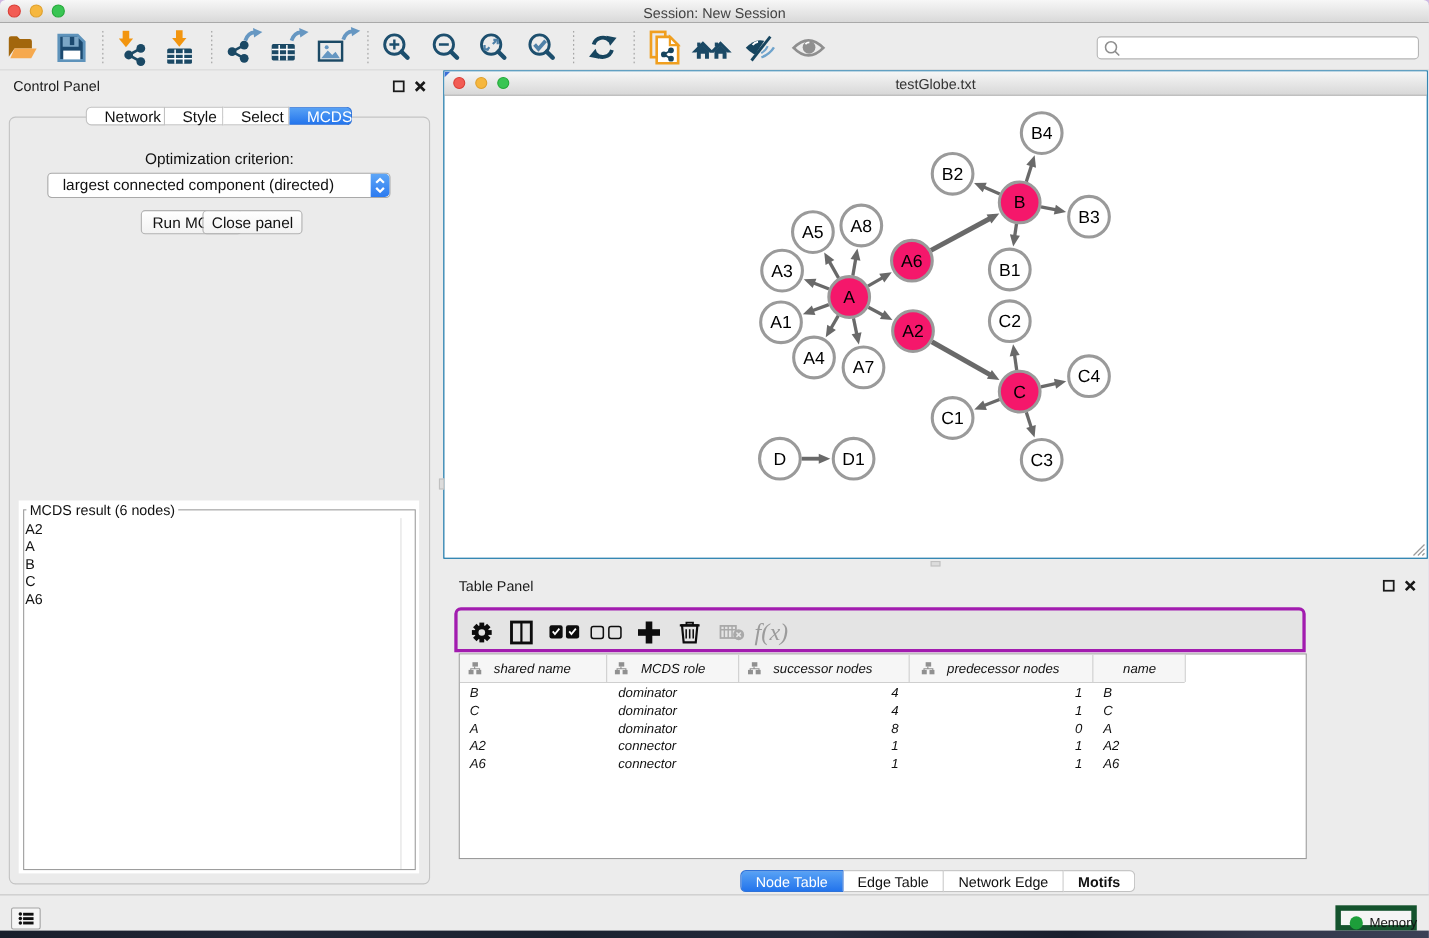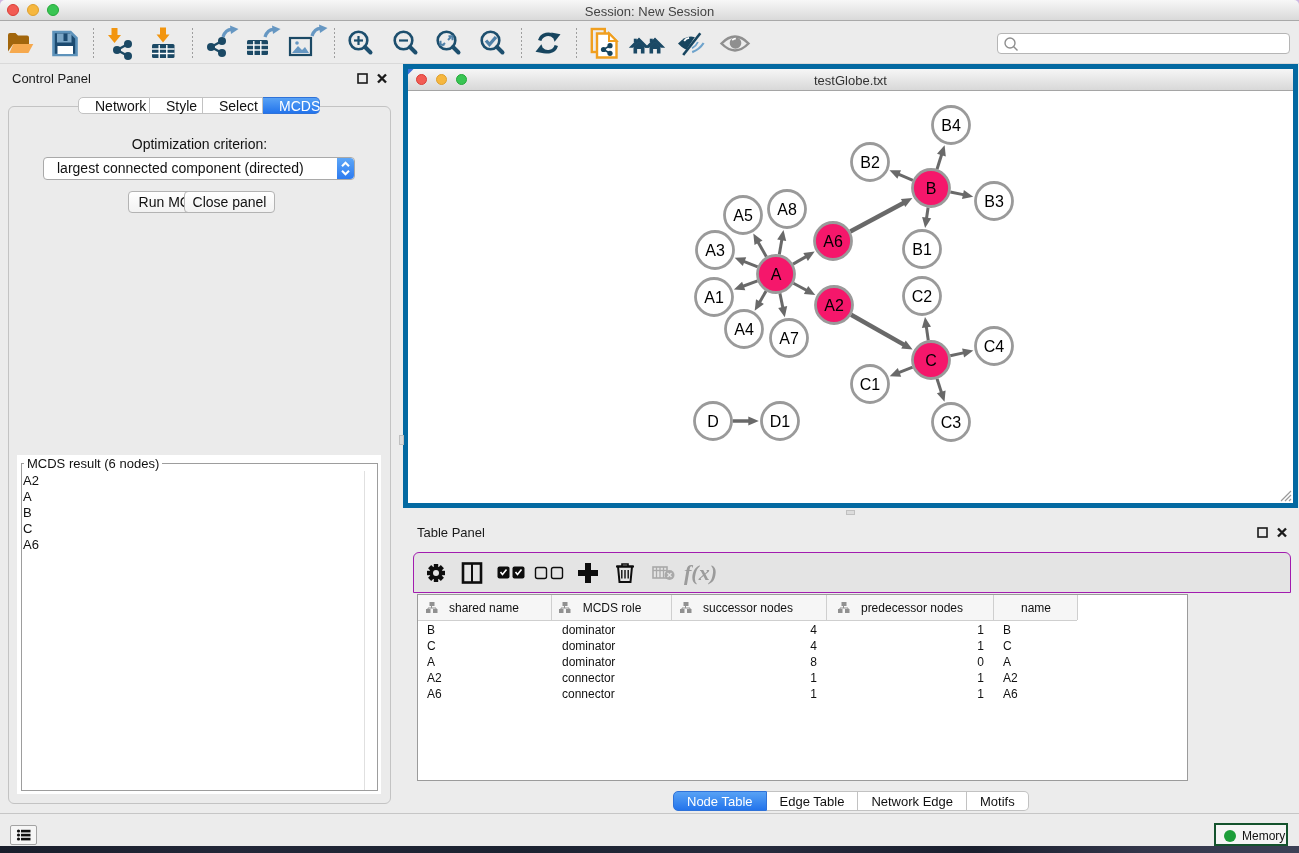--- a/index.html
+++ b/index.html
@@ -36,34 +36,34 @@
     background:linear-gradient(#5da6f7,#2d7bf0); }
   .btn { position:absolute; height:22px; background:linear-gradient(#ffffff,#f2f2f2); border:1px solid #b3b3b3;
     border-radius:4px; font-size:14px; text-align:center; line-height:20px; color:#111; }
   .result-box { position:absolute; left:17px; top:455px; width:364px; height:339px; background:#fff; }
   .result-border { position:absolute; left:4px; top:8px; right:3px; bottom:3px; border:1px solid #9d9d9d; }
   .result-label { position:absolute; left:7px; top:1px; background:#fff; padding:0 3px; font-size:13px; color:#111; }
   .result-items { position:absolute; left:6px; top:18px; font-size:13px; line-height:16px; color:#111; }
   .result-scroll { position:absolute; right:16px; top:16px; bottom:4px; width:1px; background:#e0e0e0; }
   
   .netwin { position:absolute; left:403px; top:64px; width:895px; height:444px;
-    background:#fff; border:5px solid #0369a1; }
+    background:#fff; border:1px solid #0369a1; }
   .net-titlebar { position:absolute; left:0; top:0; width:100%; height:22px;
     background:linear-gradient(#f6f6f6,#d8d8d8); border-bottom:1px solid #a5a5a5; }
   .net-title { position:absolute; width:100%; text-align:center; top:4px; font-size:13px; color:#333; }
   
   .tp-title { position:absolute; left:417px; top:525px; font-size:13px; color:#1a1a1a; }
-  .tp-toolbar { position:absolute; left:413px; top:552px; width:878px; height:41px;
-    background:#e4e4e4; border:1px solid #a21caf; border-radius:6px 6px 0 0;font-weight:bold; }
-  .tbl { position:absolute; left:417px; top:594px; width:771px; height:187px; background:#fff; border:1px solid #9b9b9b; }
+  .tp-toolbar { position:absolute; left:413px; top:552px; width:774px; height:41px;
+    background:#e4e4e4; border:3px solid #a21caf; border-radius:6px 6px 0 0; }
+  .tbl { position:absolute; left:417px; top:594px; width:771px; height:187px; background:#fff; border:1px solid #9b9b9b;font-style:italic; }
   .bottom-tabs { position:absolute; top:791px; height:20px; display:flex; left:673px; }
   .btab { height:20px; line-height:19px; font-size:13px; color:#111; background:#fff;
     border:1px solid #c2c2c2; border-left:none; padding:0 13px; }
   .btab.first { border-left:1px solid #c2c2c2; border-radius:5px 0 0 5px; }
-  .btab.last { border-radius:0 5px 5px 0; }
+  .btab.last { border-radius:0 5px 5px 0;font-weight:bold; }
   .btab.sel { background:linear-gradient(#58a2f5,#2374ec); color:#fff; border-color:#2f72d8; }
   
   .statusbar { position:absolute; left:0; top:813px; width:100%; height:33px; background:#ececec;
     border-top:1px solid #c6c6c6; }
   .darkstrip { position:absolute; left:0; top:846px; width:100%; height:7px;
     background:linear-gradient(90deg,#191e2b 0%,#222738 18%,#1b2230 40%,#262b3d 58%,#1a1f2e 75%,#33364a 88%,#3c4156 100%); }
 </style>
 </head>
 <body>
 <div class="win"></div>
@@ -511,18 +511,18 @@
         <g fill="#111">
           <circle cx="7.5" cy="5" r="1.6"></circle>
           <rect x="10" y="3.8" width="9.5" height="2.6"></rect>
           <circle cx="7.5" cy="9" r="1.6"></circle>
           <rect x="10" y="7.8" width="9.5" height="2.6"></rect>
           <circle cx="7.5" cy="13" r="1.6"></circle>
           <rect x="10" y="11.8" width="9.5" height="2.6"></rect>
         </g>
       </svg>
   </div>
-  <div style="position:absolute;left:1214px;top:9px;width:74px;height:23px;background:#f5f5f5;border:2px solid #14532d;font-size:12px;color:#111;">
+  <div style="position:absolute;left:1214px;top:9px;width:74px;height:23px;background:#f5f5f5;border:5px solid #14532d;font-size:12px;color:#111;">
     <span style="position:absolute;left:8px;top:5px;width:12px;height:12px;border-radius:50%;background:#1d9e3a;"></span>
     <span style="position:absolute;left:26px;top:4px;">Memory</span>
   </div>
 </div>
 <div class="darkstrip"></div>
 
 </body></html>

